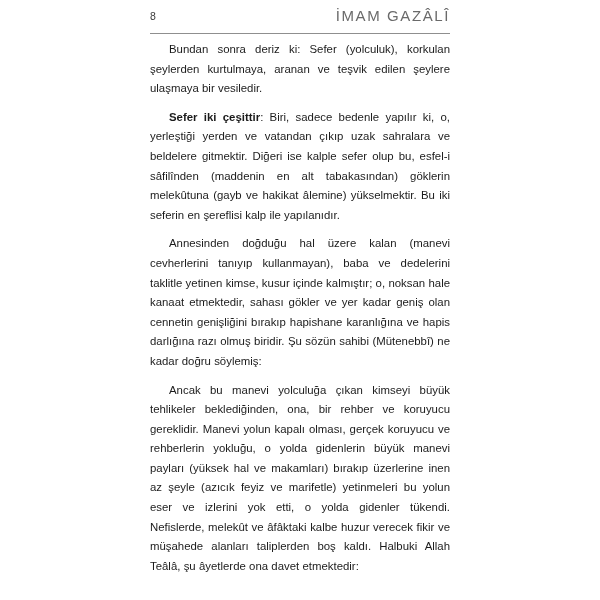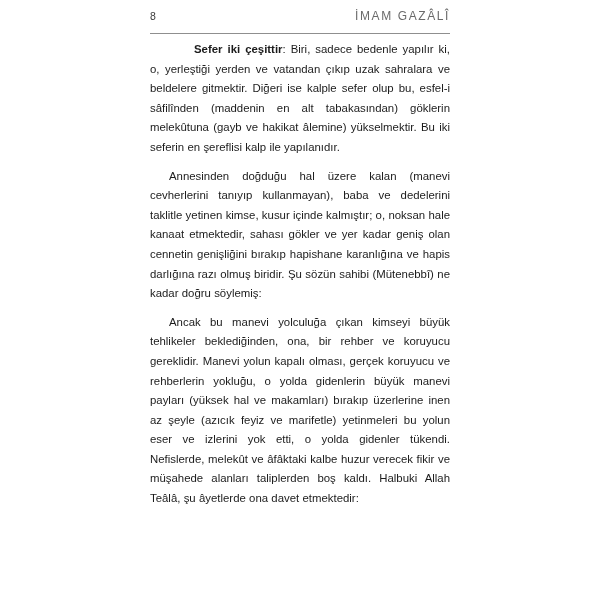--- a/index.html
+++ b/index.html
@@ -36,21 +36,21 @@
     border-bottom: 1px solid #8f8f8f;
     padding-bottom: 3px;
   }
   .folio {
     font-size: 10.5px;
     color: #3a3a3a;
     letter-spacing: 0.2px;
     line-height: 12px;
   }
   .book-title {
-    font-size: 12px;
+    font-size: 15px;
     color: #6a6a6a;
     letter-spacing: 1.6px;
     line-height: 12px;
     white-space: nowrap;
   }
 
   
   .textblock {
     position: absolute;
     left: 150px;
@@ -67,21 +67,20 @@
     color: #1b1b1b;
     -webkit-hyphens: none;
     hyphens: none;
     word-spacing: 0.1px;
   }
   p.para:last-child { margin-bottom: 0; }
 
   p.para b,
   p.para .lead {
     font-weight: bold;
-    margin-left: 25px;
   }
 
   
   blockquote.quote {
     margin: 9px 0 9px 0;
     padding: 0 0 0 9px;
     width: 291px;
     box-sizing: border-box;
   }
   blockquote.quote p {
@@ -103,20 +102,21 @@
 
 <div class="page">
 
   <div class="running-head">
     <span class="folio">8</span>
     <span class="book-title">İMAM GAZÂLÎ</span>
   </div>
 
   <div class="textblock">
 
+    <p class="para justify-all">Bundan sonra deriz ki: Sefer (yolculuk), korkulan şeylerden kurtulmaya, aranan ve teşvik edilen şeylere ulaşmaya bir vesiledir.</p>
 
     <p class="para justify-all"><b class="lead">Sefer iki çeşittir</b><span>: Biri, sadece bedenle yapılır ki, o, yerleştiği yerden ve vatandan çıkıp uzak sahralara ve beldelere gitmektir. Diğeri ise kalple sefer olup bu, esfel-i sâfilînden (maddenin en alt tabakasından) göklerin melekûtuna (gayb ve hakikat âlemine) yükselmektir. Bu iki seferin en şereflisi kalp ile yapılanıdır.</span></p>
 
     <p class="para justify-all">Annesinden doğduğu hal üzere kalan (manevi cevherlerini tanıyıp kullanmayan), baba ve dedelerini taklitle yetinen kimse, kusur içinde kalmıştır; o, noksan hale kanaat etmektedir, sahası gökler ve yer kadar geniş olan cennetin genişliğini bırakıp hapishane karanlığına ve hapis darlığına razı olmuş biridir. Şu sözün sahibi (Mütenebbî) ne kadar doğru söylemiş:</p>
 
 
     <p class="para justify-all">Ancak bu manevi yolculuğa çıkan kimseyi büyük tehlikeler beklediğinden, ona, bir rehber ve koruyucu gereklidir. Manevi yolun kapalı olması, gerçek koruyucu ve rehberlerin yokluğu, o yolda gidenlerin büyük manevi payları (yüksek hal ve makamları) bırakıp üzerlerine inen az şeyle (azıcık feyiz ve marifetle) yetinmeleri bu yolun eser ve izlerini yok etti, o yolda gidenler tükendi. Nefislerde, melekût ve âfâktaki kalbe huzur verecek fikir ve müşahede alanları taliplerden boş kaldı. Halbuki Allah Teâlâ, şu âyetlerde ona davet etmektedir:</p>
 
   </div>
 

